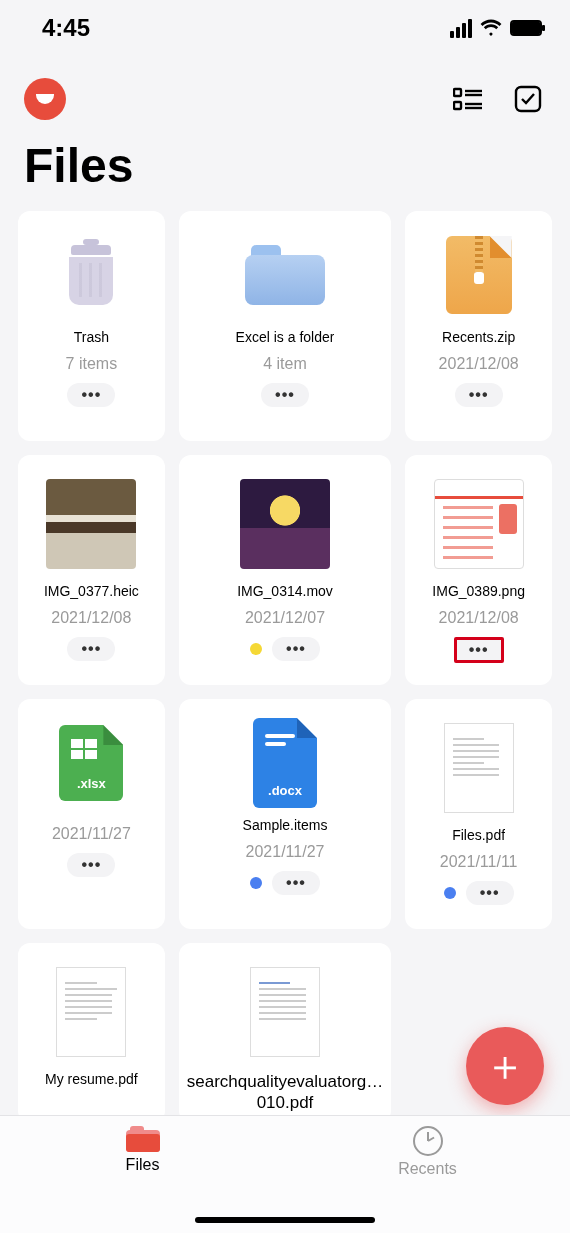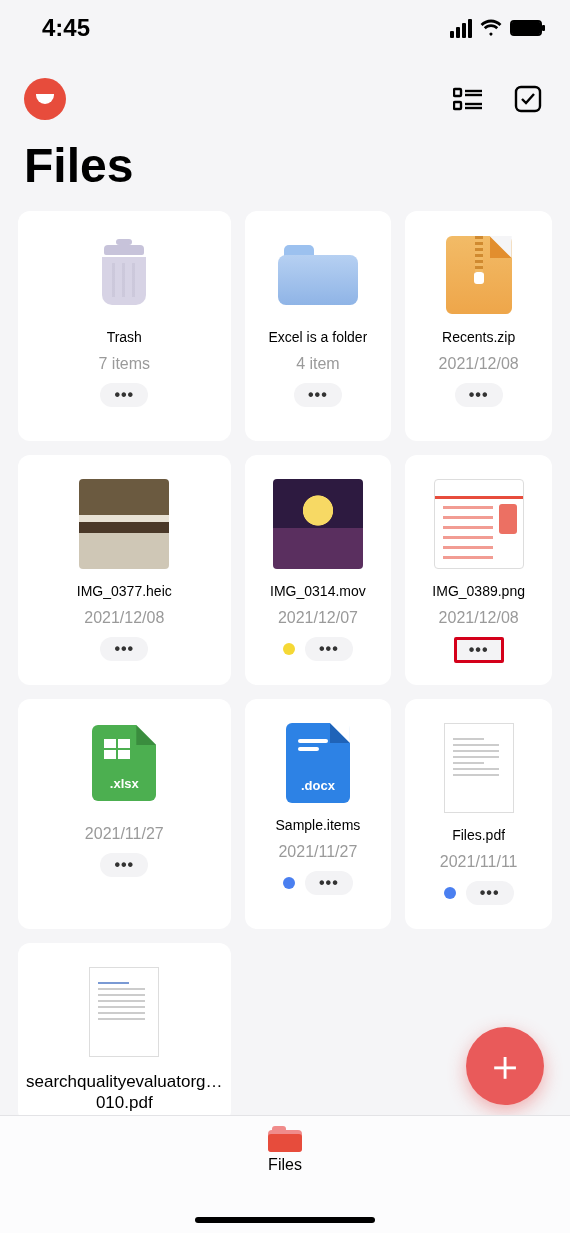--- a/index.html
+++ b/index.html
@@ -100,21 +100,21 @@
   .zip::before{content:"";position:absolute;top:0;right:0;width:22px;height:22px;background:#e28e2e;clip-path:polygon(0 0,100% 100%,0 100%);}
   .zip::after{content:"";position:absolute;top:0;right:0;width:22px;height:22px;background:#f5f5f7;clip-path:polygon(0 0,100% 0,100% 100%);}
   .zip .zipper{position:absolute;left:50%;transform:translateX(-50%);top:0;width:8px;height:38px;background:repeating-linear-gradient(#d08a30 0 3px,#f2bb67 3px 6px);}
   .zip .pull{position:absolute;left:50%;transform:translateX(-50%);top:36px;width:10px;height:12px;background:#fff;border-radius:3px;}
   .xlsx { width:64px; height:76px; background:#4caf50; border-radius:6px; position:relative; color:#fff; }
   .xlsx::before{content:"";position:absolute;top:0;right:0;width:20px;height:20px;background:#3a8d3e;clip-path:polygon(0 0,100% 100%,0 100%);}
   .xlsx::after{content:"";position:absolute;top:0;right:0;width:20px;height:20px;background:#fff;clip-path:polygon(0 0,100% 0,100% 100%);}
   .xlsx .grid4{position:absolute;top:14px;left:12px;width:26px;height:20px;display:grid;grid-template-columns:1fr 1fr;grid-template-rows:1fr 1fr;gap:2px;}
   .xlsx .grid4 span{background:#fff;}
   .xlsx .ext{position:absolute;bottom:10px;left:0;right:0;text-align:center;font-size:13px;font-weight:600;}
-  .docx { width:64px; height:80px; background:#2d82e5; border-radius:6px; position:relative; color:#fff; }
+  .docx { width:64px; height:90px; background:#2d82e5; border-radius:6px; position:relative; color:#fff; }
   .docx::before{content:"";position:absolute;top:0;right:0;width:20px;height:20px;background:#1f63b8;clip-path:polygon(0 0,100% 100%,0 100%);}
   .docx::after{content:"";position:absolute;top:0;right:0;width:20px;height:20px;background:#fff;clip-path:polygon(0 0,100% 0,100% 100%);}
   .docx .bars{position:absolute;top:16px;left:12px;right:22px;}
   .docx .bars span{display:block;height:4px;background:#fff;border-radius:2px;margin-bottom:4px;}
   .docx .bars span:nth-child(2){width:70%;}
   .docx .ext{position:absolute;bottom:10px;left:0;right:0;text-align:center;font-size:13px;font-weight:600;}
 
   .photo1{background:linear-gradient(#6b5a40 0 40%, #e8e2d5 40% 48%, #4a3828 48% 60%, #cfc7b6 60% 100%);}
   .photo2{background:radial-gradient(circle at 50% 35%, #f7d964 0 20%, transparent 21%), linear-gradient(#2d1a40 0 55%, #5a2f5f 55% 100%);}
   .photo3{background:linear-gradient(#fff 0 18%, #e74c3c 18% 22%, #fff 22% 100%); border:1px solid #ddd; position:relative;}
@@ -323,20 +323,34 @@
     </div>
     <div class="name">Files.pdf</div>
     <div class="sub">2021/11/11</div>
     <div class="more-row">
       <div class="dot blue"></div>
       <div class="more-btn">•••</div>
     </div>
   </div>
 
 
+  <div class="tile short">
+    <div class="thumb doc">
+      <div class="lines">
+          <span class="s"></span>
+          <span></span>
+          <span class="m"></span>
+          <span class="m"></span>
+          <span class="m"></span>
+          <span class="m"></span>
+          <span class="s"></span>
+        </div>
+    </div>
+    <div class="name">My resume.pdf</div>
+  </div>
 
   <div class="tile short">
     <div class="thumb doc">
       <div class="lines">
           <span class="s" style="background:#7a9ad4"></span>
           <span class="m"></span>
           <span class="m"></span>
           <span class="m"></span>
           <span class="m"></span>
           <span class="m"></span>
@@ -354,15 +368,19 @@
 
 <div class="tabbar">
   <div class="tab active">
     <div class="files-icon">
         <div class="tab2"></div>
         <div class="back"></div>
         <div class="front"></div>
       </div>
     <div class="lbl">Files</div>
   </div>
+  <div class="tab inactive">
+    <div class="clock-icon"></div>
+    <div class="lbl">Recents</div>
+  </div>
 </div>
 
 <div class="home-ind"></div>
 
 </body></html>

